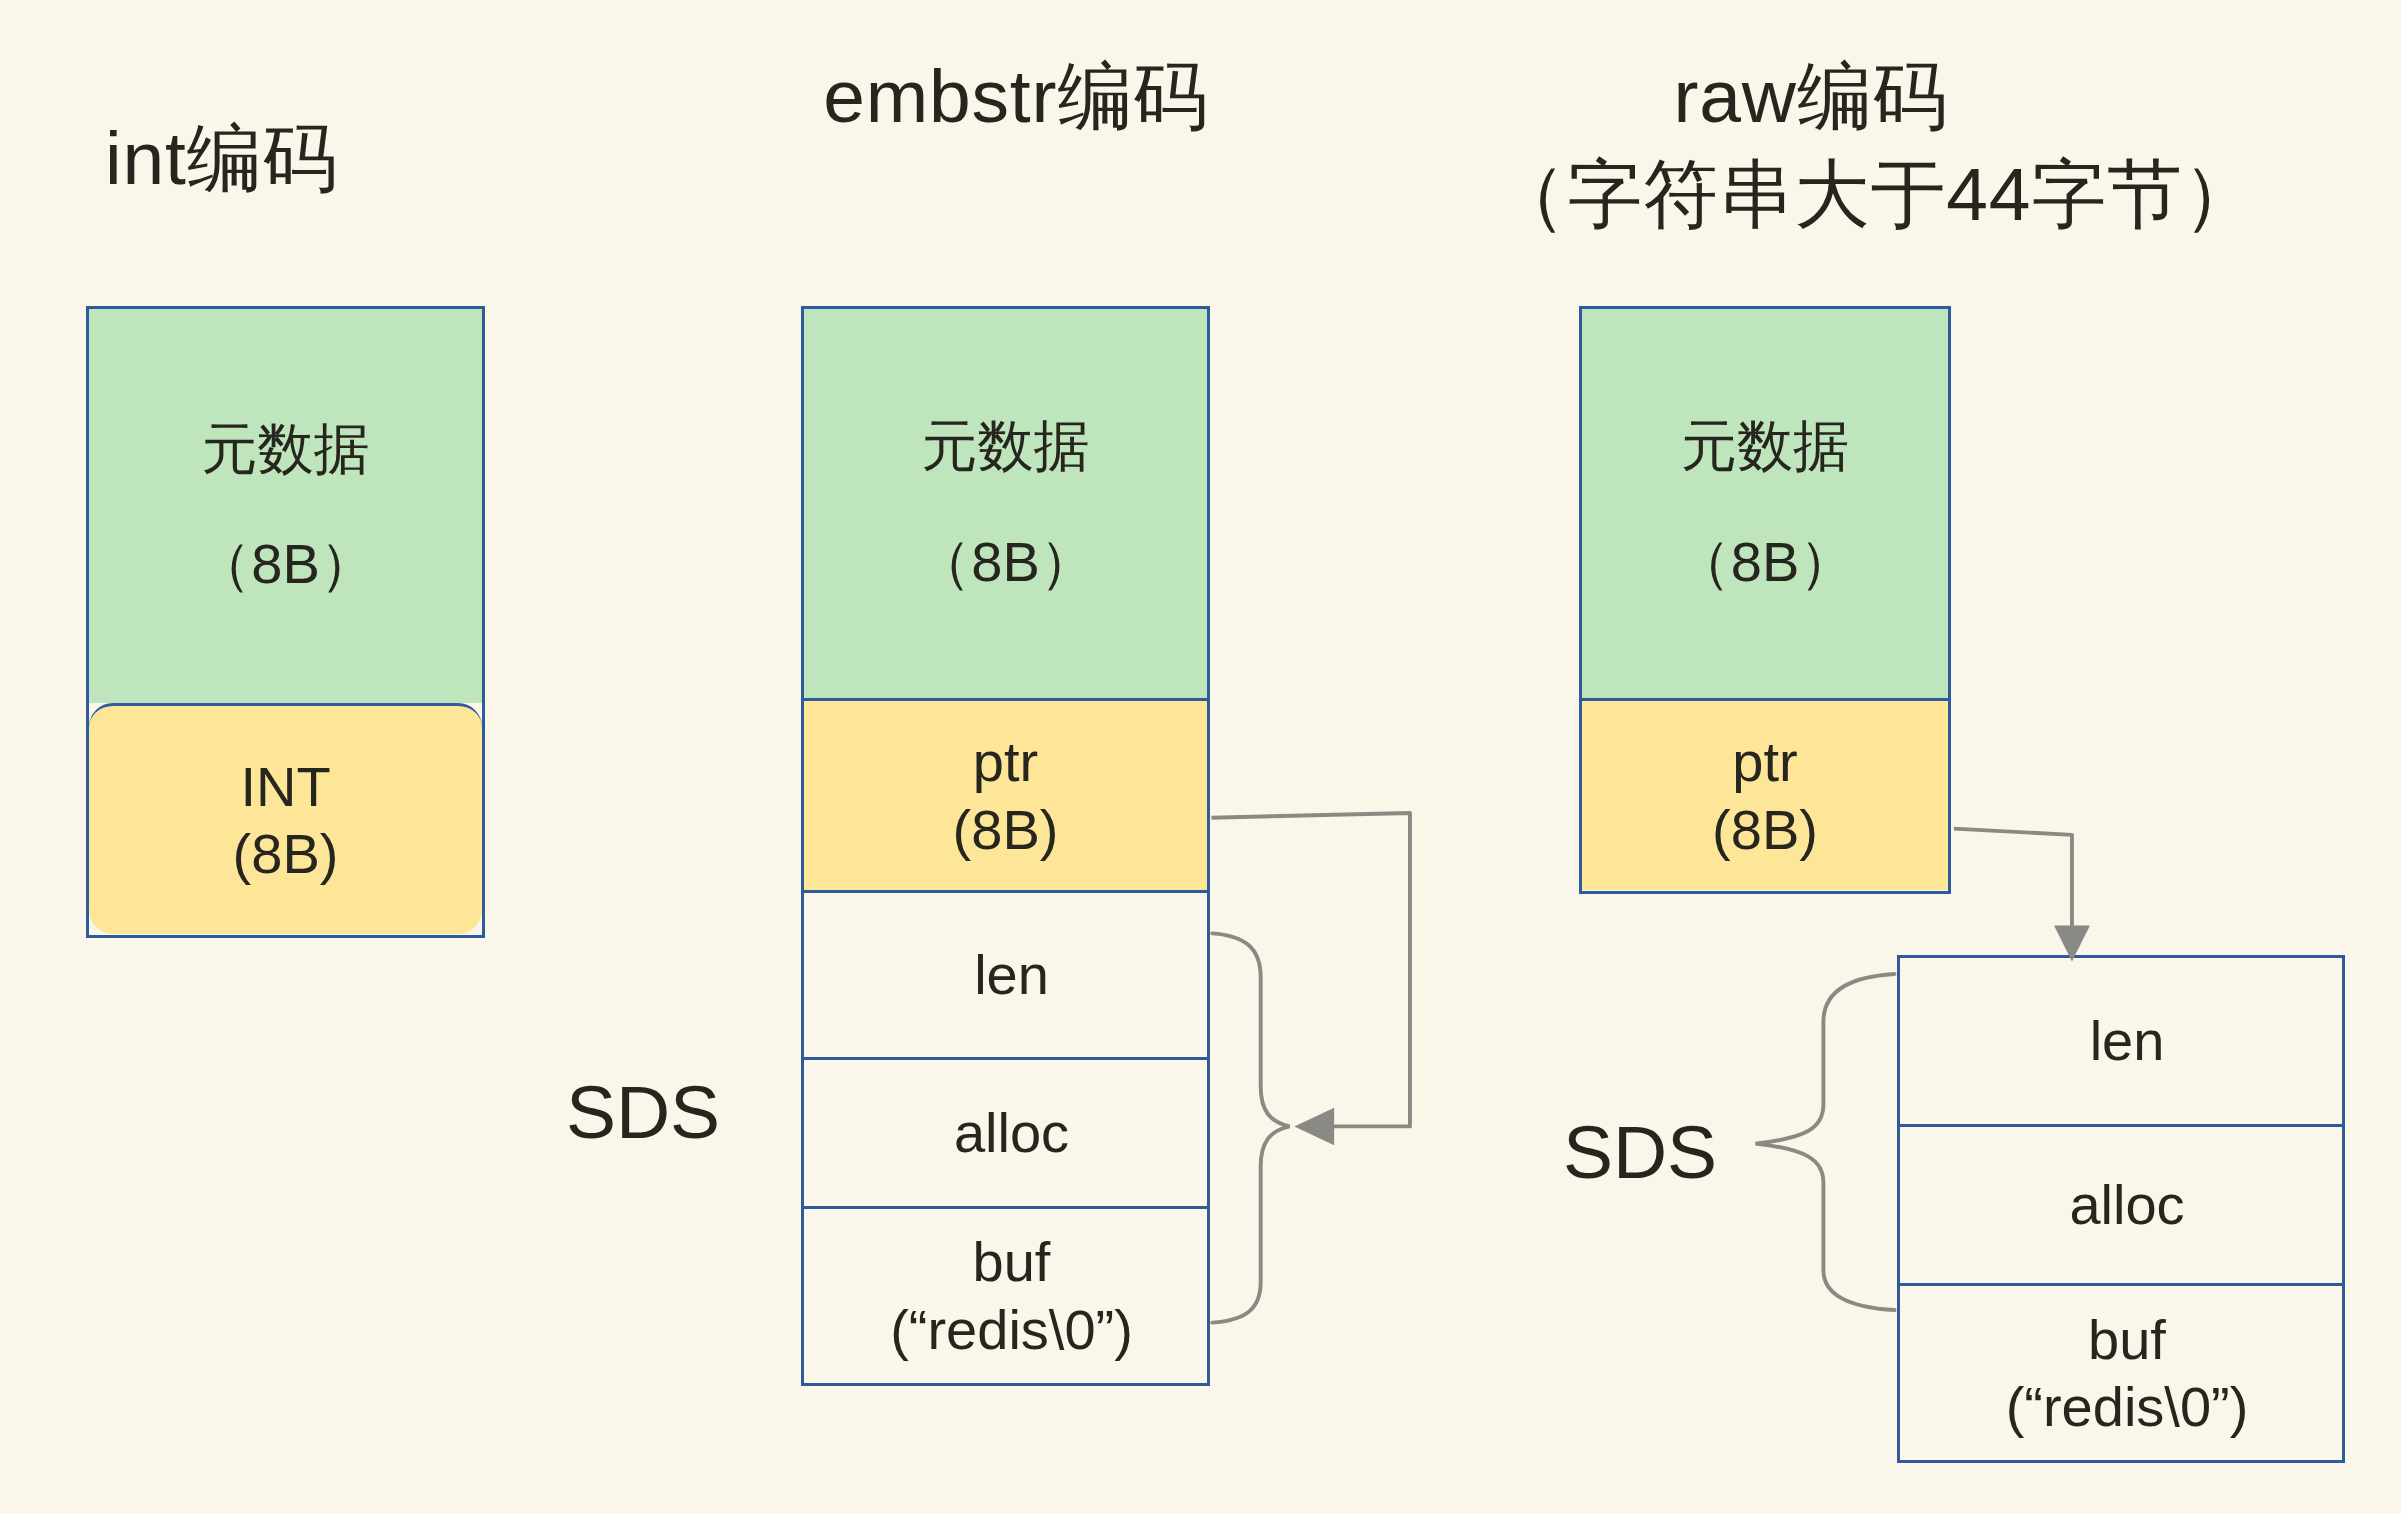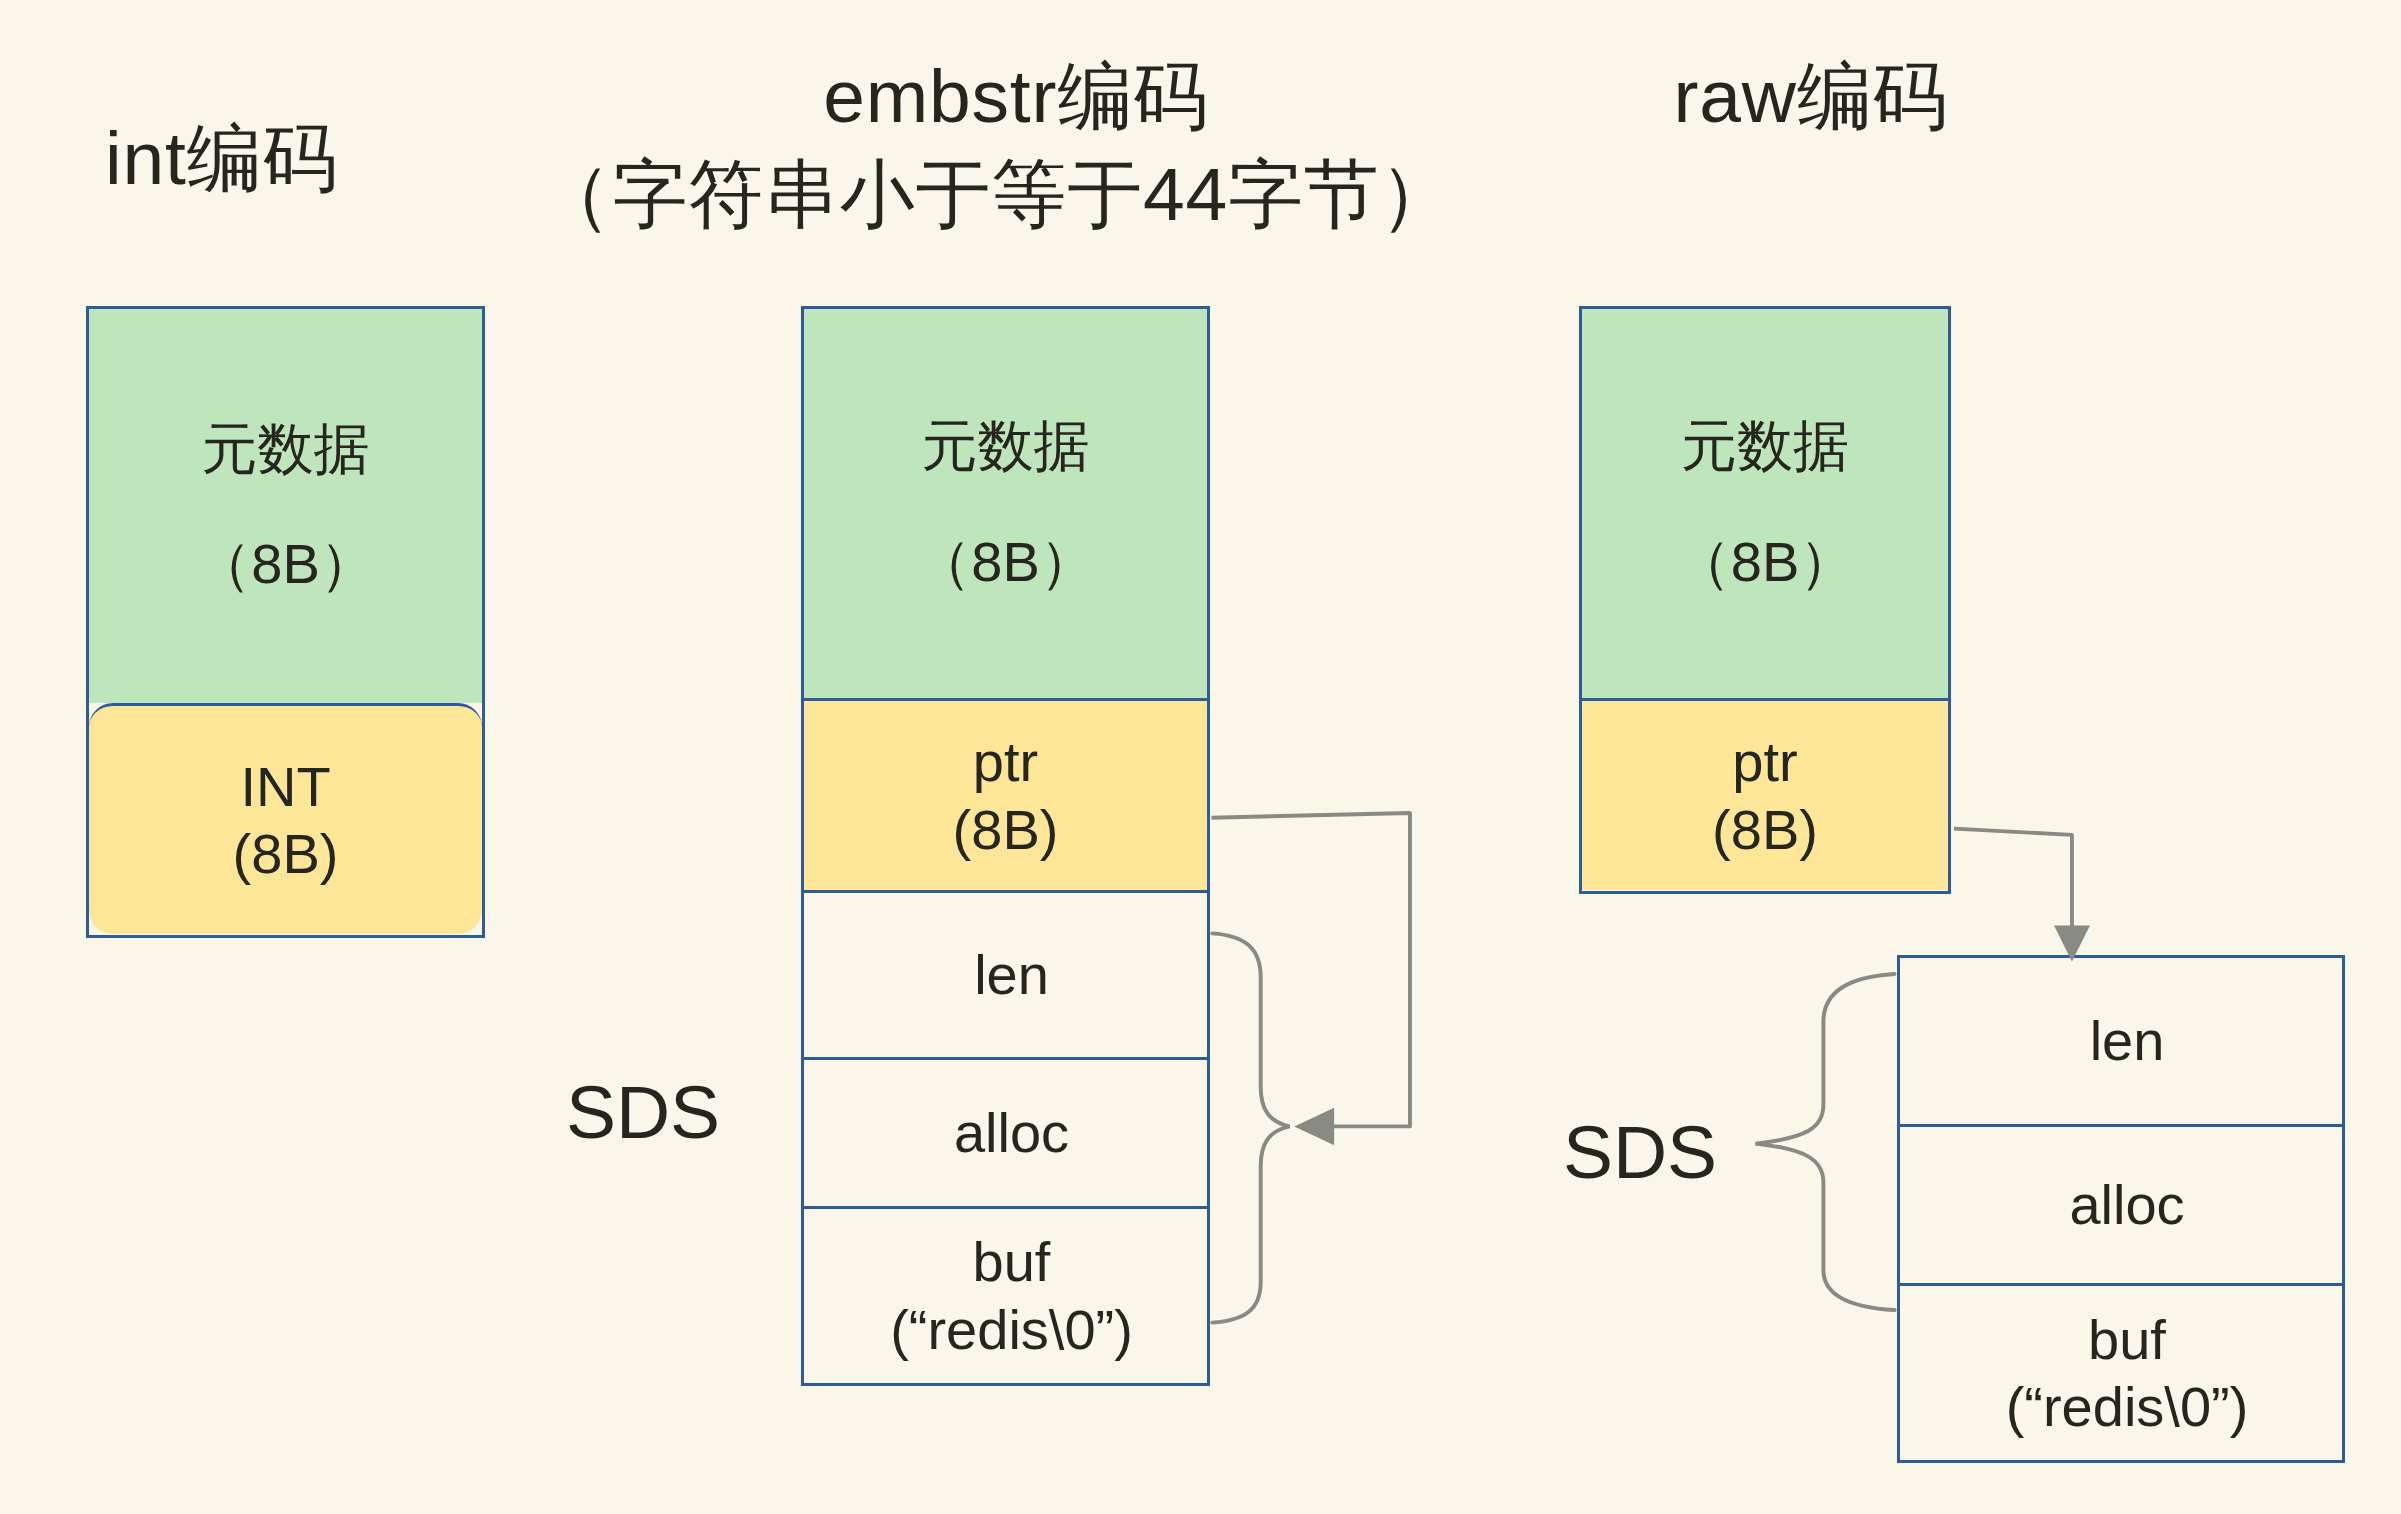--- a/index.html
+++ b/index.html
@@ -51,22 +51,22 @@
   }
   svg.overlay{position:absolute;left:0;top:0;width:2401px;height:1515px;pointer-events:none;}
 </style>
 </head>
 <body>
 
 <div class="canvas">
 
   <div class="hdr" style="left:105px;top:117px;">int编码</div>
   <div class="hdr centered" style="left:1016px;top:55px;">embstr编码</div>
-  <div class="hdr centered" style="left:996px;top:153px;">（字符串小于等于44字节）</div>
   <div class="hdr centered" style="left:1811px;top:55px;text-align:center;">raw编码</div>
+  <div class="hdr centered" style="left:1875px;top:153px;">（字符串大于44字节）</div>
 
   <div class="col" style="left:86px;top:306px;width:399px;height:632px;">
     <div class="cell green" style="height:394px;">
       <span>元数据</span>
       <span>（8B）</span>
     </div>
     <div class="cell yellow" style="height:231px;border-radius:24px;">
       <span>INT</span>
       <span>(8B)</span>
     </div>

